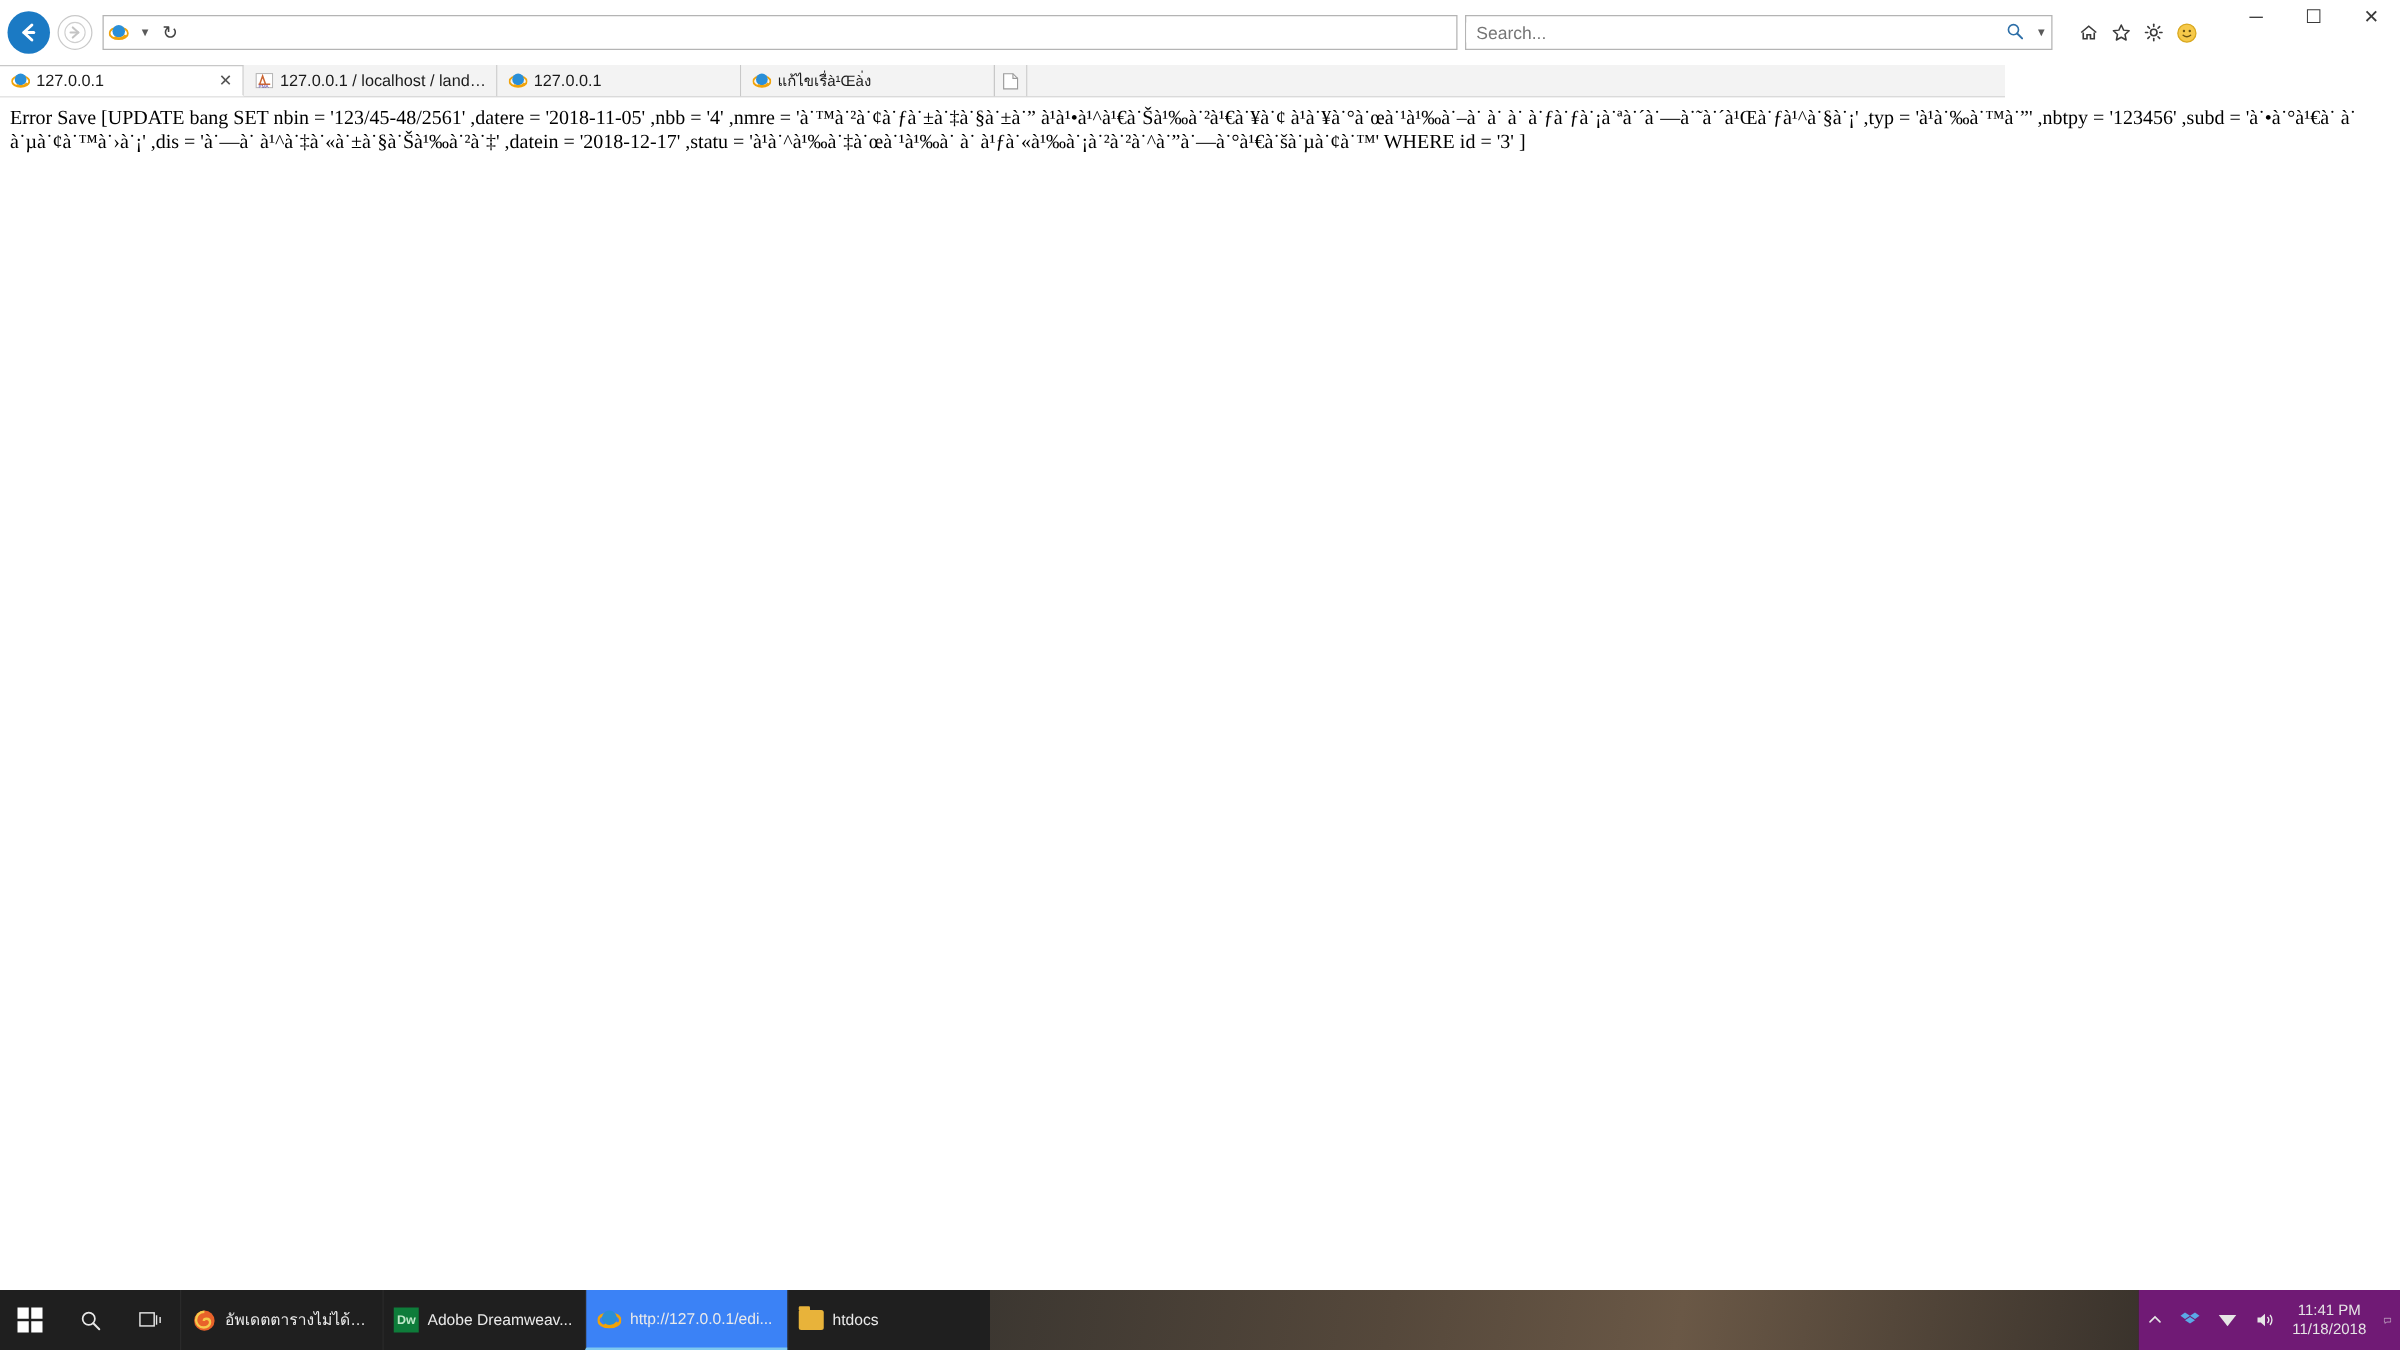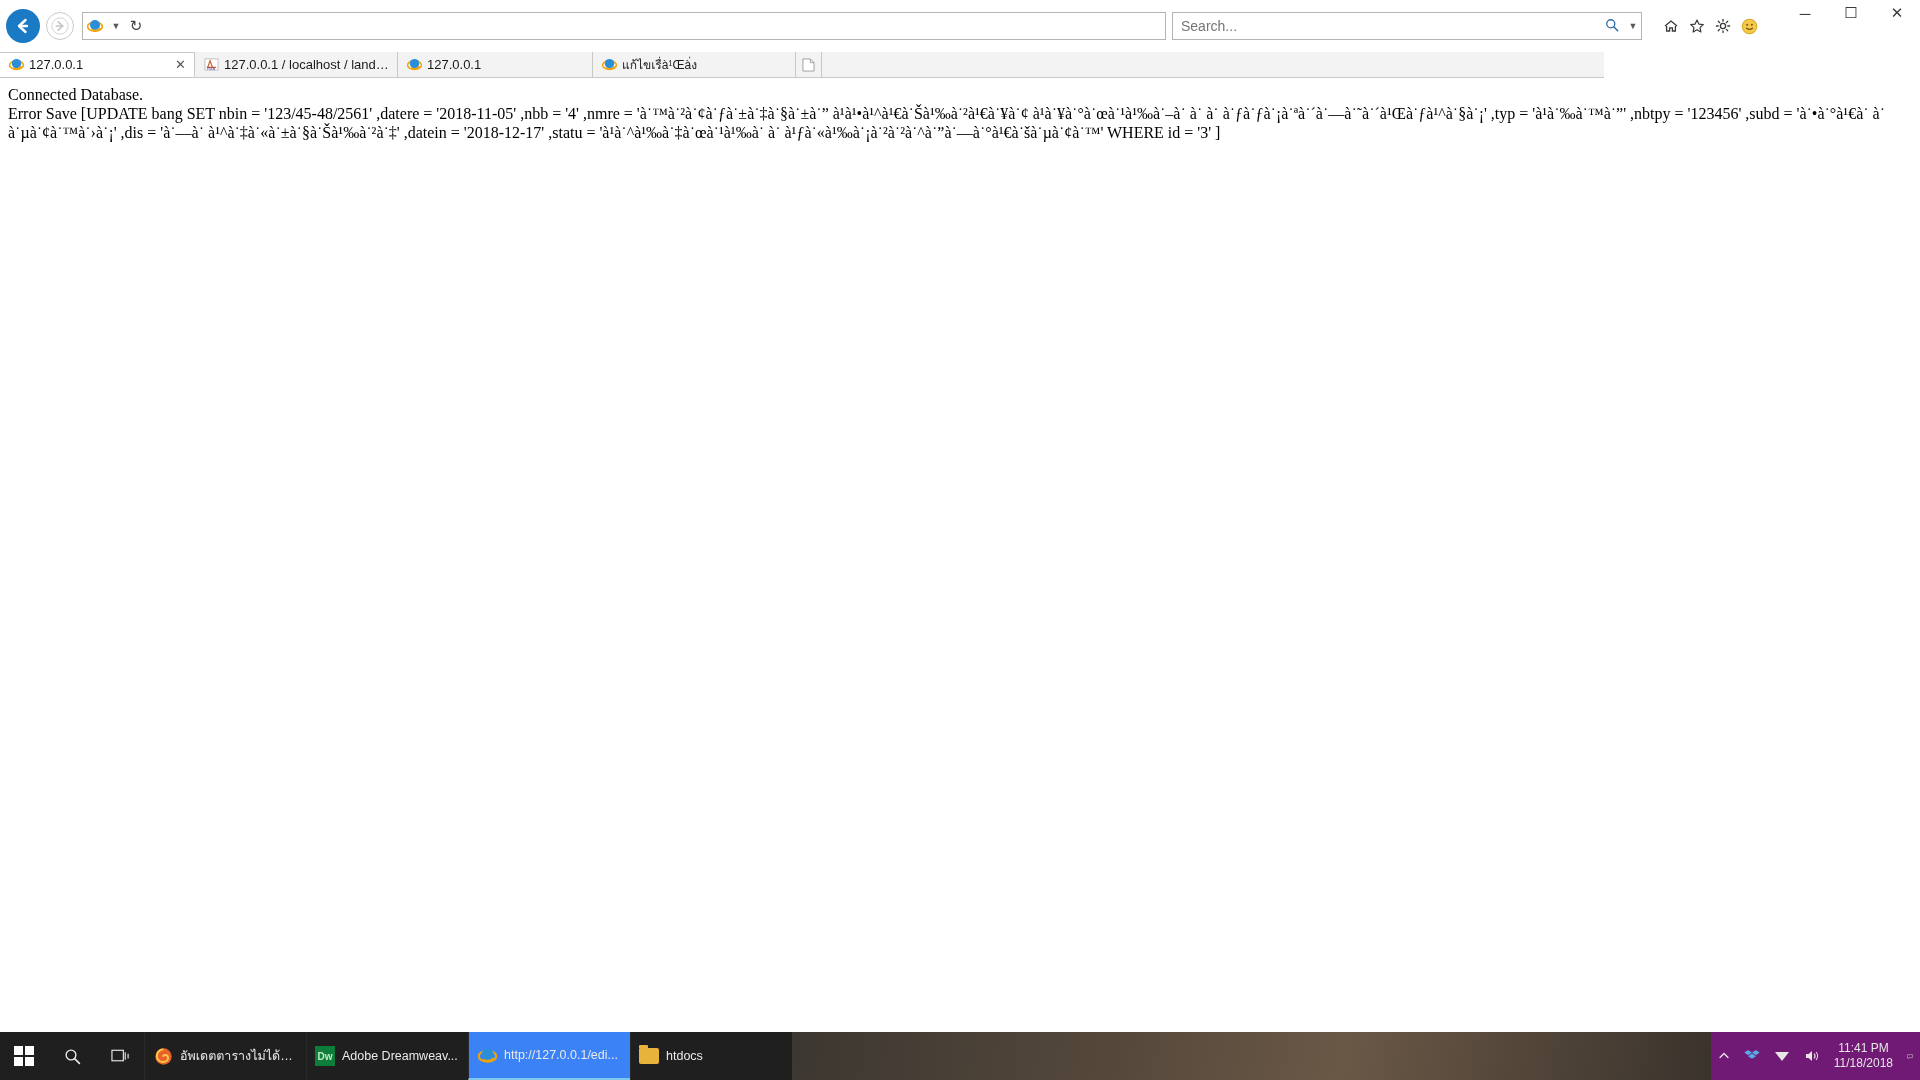--- a/index.html
+++ b/index.html
@@ -272,21 +272,20 @@
       <svg width="13" height="14" viewBox="0 0 14 15">
         <path d="M1 1 h8 l4 4 v9 h-12 z" fill="#fff" stroke="#9a9a9a" stroke-width="1"></path>
         <path d="M9 1 v4 h4" fill="none" stroke="#9a9a9a" stroke-width="1"></path>
       </svg>
     </div>
 
     <div style="flex:1 1 auto;background:#f3f3f3;"></div>
   </div>
 
   <div class="page">
-    <p>Connected Database.</p>
     <p>Error Save [UPDATE bang SET nbin = '123/45-48/2561' ,datere = '2018-11-05' ,nbb = '4' ,nmre = 'à˙™à˙²à˙¢à˙ƒà˙±à˙‡à˙§à˙±à˙” à¹à¹•à¹^à¹€à˙Šà¹‰à˙²à¹€à˙¥à˙¢ à¹à˙¥à˙°à˙œà˙¹à¹‰à˙–à˙ à˙ à˙ à˙ƒà˙ƒà˙¡à˙ªà˙´à˙—à˙˜à˙´à¹Œà˙ƒà¹^à˙§à˙¡' ,typ = 'à¹à˙‰à˙™à˙”' ,nbtpy = '123456' ,subd = 'à˙•à˙°à¹€à˙ à˙ à˙µà˙¢à˙™à˙›à˙¡' ,dis = 'à˙—à˙ à¹^à˙‡à˙«à˙±à˙§à˙Šà¹‰à˙²à˙‡' ,datein = '2018-12-17' ,statu = 'à¹à˙^à¹‰à˙‡à˙œà˙¹à¹‰à˙ à˙ à¹ƒà˙«à¹‰à˙¡à˙²à˙²à˙^à˙”à˙—à˙°à¹€à˙šà˙µà˙¢à˙™' WHERE id = '3' ]</p>
   </div>
 
   <div class="taskbar">
 
     <div class="tb-start">
       <span class="tb-win">
         <span></span>
           <span></span>
           <span></span>

